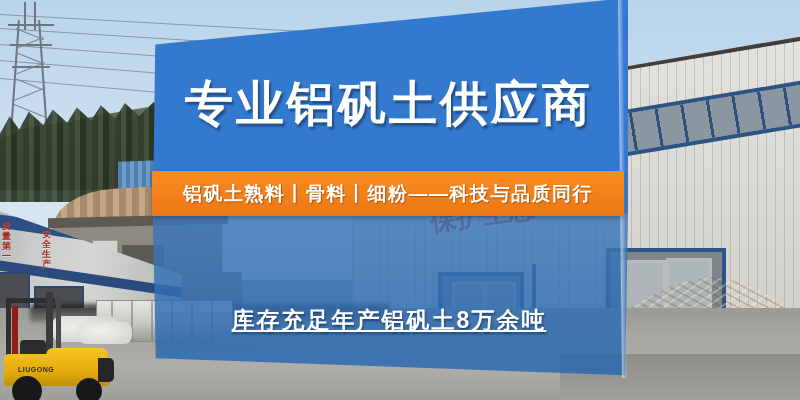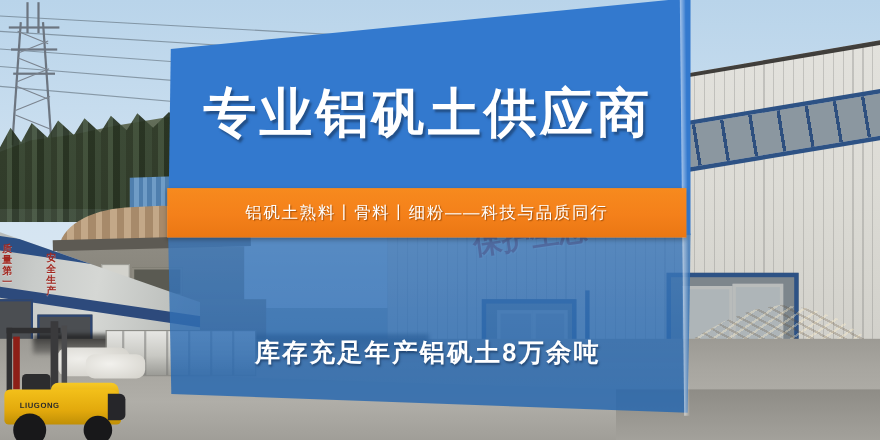--- a/index.html
+++ b/index.html
@@ -374,39 +374,39 @@
     position: absolute;
     left: 2px; top: 171px; width: 472px; height: 45px;
     background: linear-gradient(180deg, #f78a1e 0%, #f4801a 55%, #ea7713 100%);
     box-shadow: 0 2px 4px rgba(0,0,0,.28);
     display: flex;
     align-items: center;
     justify-content: center;
   }
   .orangebar-text {
     color: #ffffff;
-    font-size: 15px;
-    font-weight: normal;
+    font-size: 19px;
+    font-weight: bold;
     letter-spacing: 1.5px;
     text-shadow: 1px 1px 1px rgba(120,55,0,.6);
     white-space: nowrap;
   }
   .subline {
     position: absolute;
     left: 0; width: 478px;
     text-align: center;
     color: #ffffff;
     font-size: 23px;
     font-weight: bold;
     letter-spacing: 2px;
     text-shadow: 1px 2px 2px rgba(15,40,75,.6);
     white-space: nowrap;
   }
   .subline.l1 { top: 262px; }
-  .subline.l2 { top: 305px; }
+  .subline.l2 { top: 305px; text-decoration: underline; }
 
   
   .haze {
     position: absolute;
     left: 150px; top: 212px; width: 478px; height: 150px;
     background: linear-gradient(180deg, rgba(255,255,255,.10), rgba(255,255,255,0));
     pointer-events: none;
     clip-path: polygon(0.6% 0%, 100% 0%, 99.4% 96%, 1.2% 86%);
   }
 </style>

